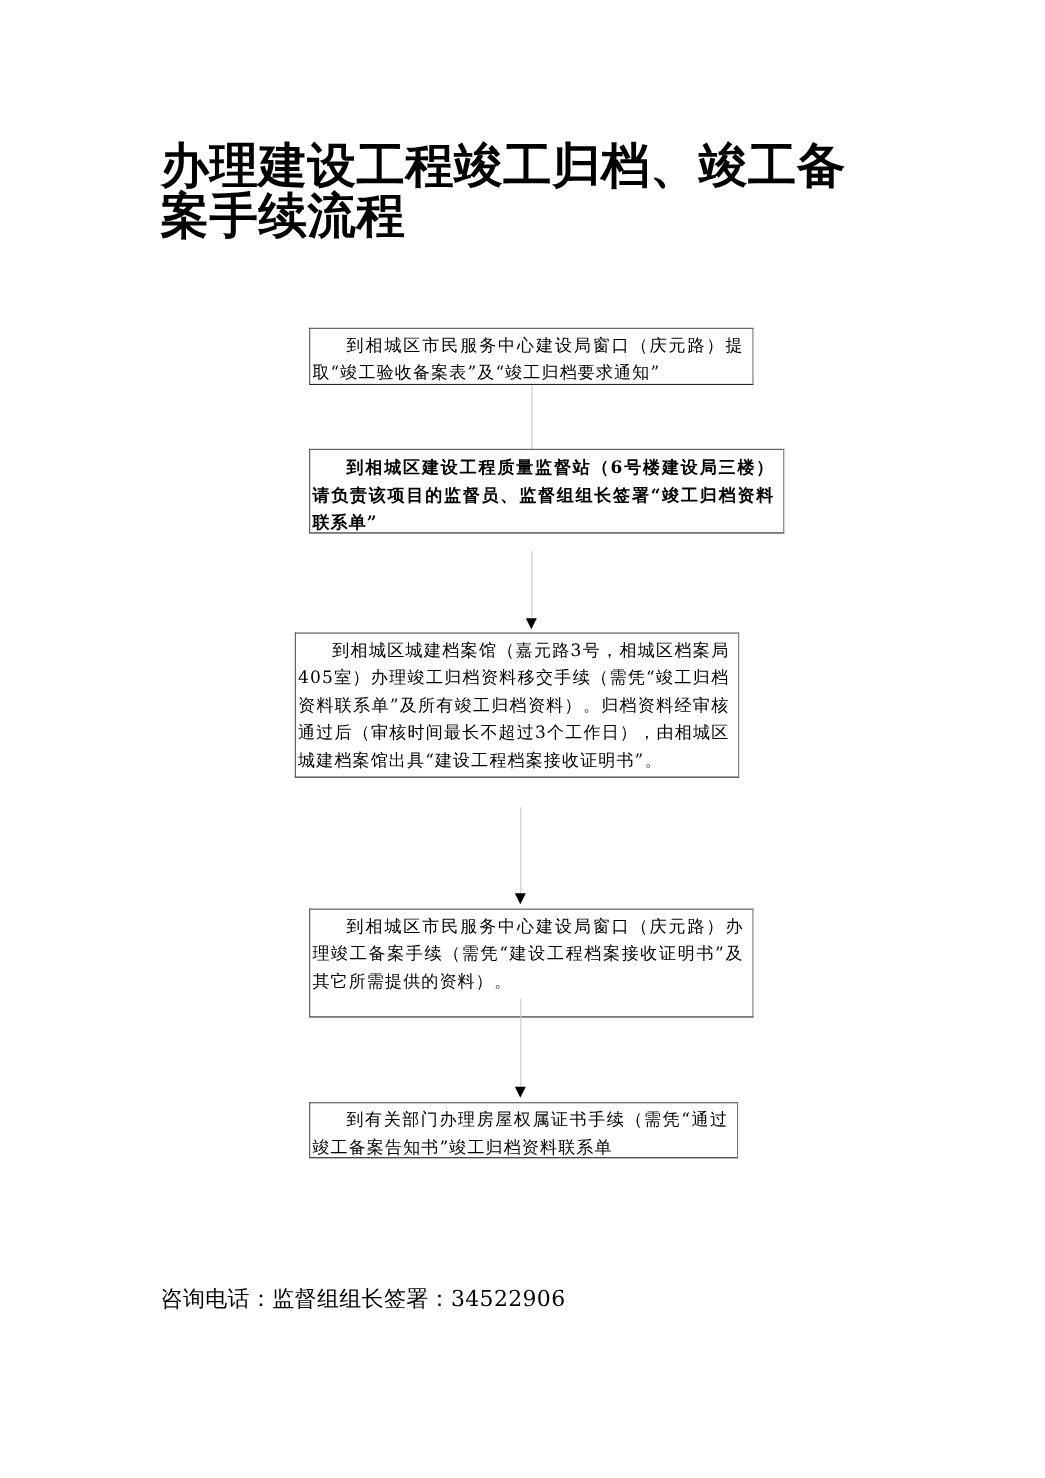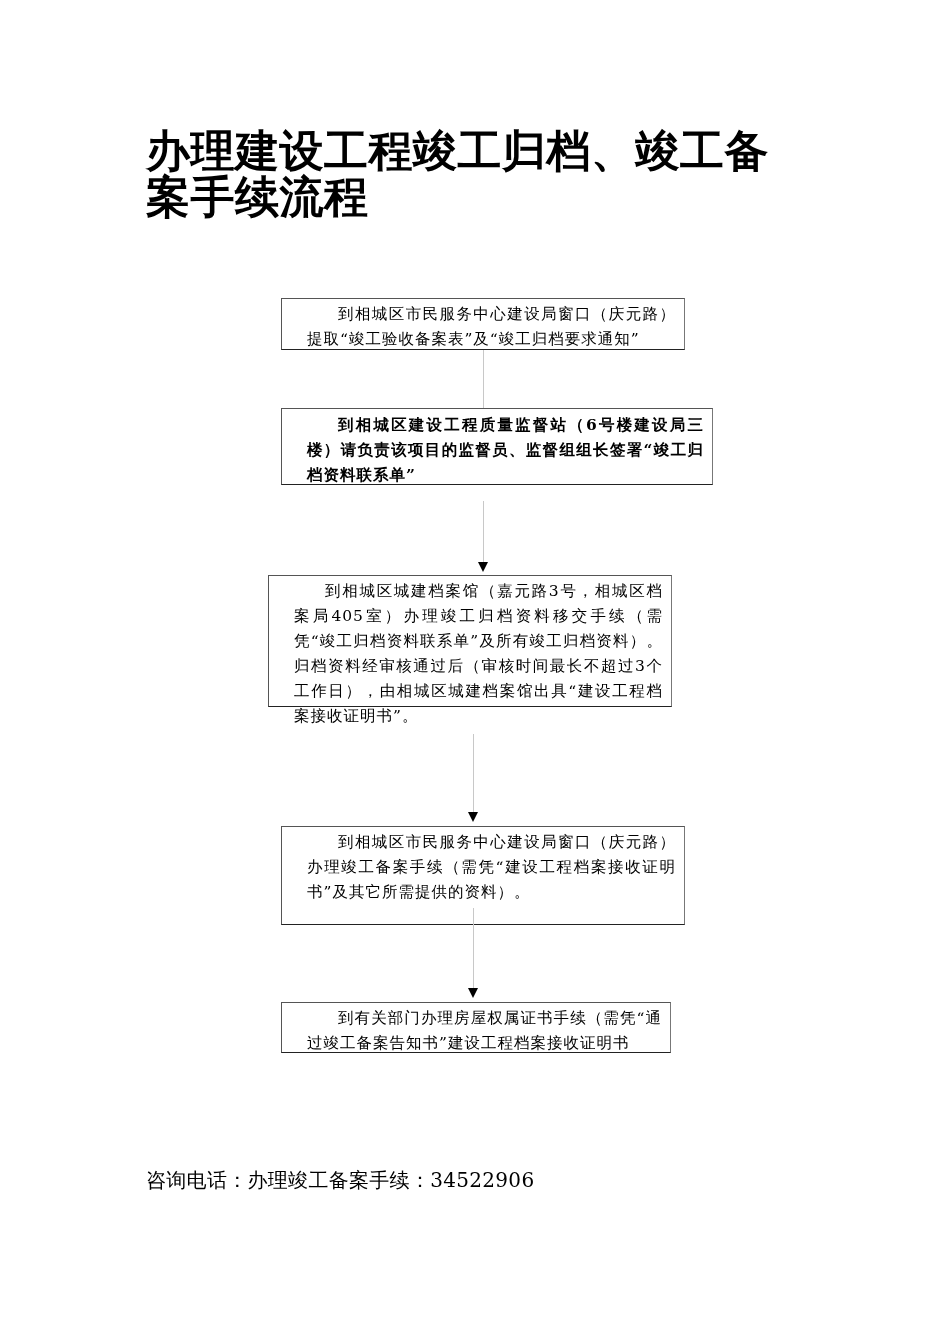--- a/index.html
+++ b/index.html
@@ -10,21 +10,21 @@
     }
     .title {
       position: absolute; left: 146px; top: 128px; width: 665px;
       font-family: "DejaVu Sans", "Liberation Sans", sans-serif;
       font-weight: bold; font-size: 44px; line-height: 46px;
       letter-spacing: 0.5px; margin: 0;
     }
     .box {
       position: absolute; box-sizing: border-box;
       border: 1px solid #555; border-right-color: #777; border-bottom-color: #222;
-      padding: 3px 8px 2px 25px;
+      padding: 3px 8px 2px 2px;
       font-size: 15.5px; line-height: 25px; letter-spacing: 1px;
       text-indent: 2em; text-align: justify;
       background: #fff;
     }
     .connector {
       position: absolute; width: 1px; background: #c8c8c8;
     }
     .arrowhead {
       position: absolute; width: 0; height: 0;
       border-left: 5px solid transparent; border-right: 5px solid transparent;
@@ -58,18 +58,18 @@
 <div class="connector" style="left:473px; top:734px; height:78px;"></div>
 <div class="arrowhead" style="left:468px; top:812px;"></div>
 
 <div class="box" style="left:281px; top:826px; width:404px; height:99px;">
   <span>到相城区市民服务中心建设局窗口（庆元路）办理竣工备案手续（需凭“建设工程档案接收证明书”及其它所需提供的资料）。</span>
 </div>
 <div class="connector" style="left:473px; top:908px; height:80px;"></div>
 <div class="arrowhead" style="left:468px; top:988px;"></div>
 
 <div class="box" style="left:281px; top:1002px; width:390px; height:51px;">
-  <span>到有关部门办理房屋权属证书手续（需凭“通过竣工备案告知书”建设工程档案接收证明书</span>
+  <span>到有关部门办理房屋权属证书手续（需凭“通过竣工备案告知书”竣工归档资料联系单</span>
 </div>
 
 <div class="footer">
-  <span>咨询电话：办理竣工备案手续：</span><span>34522906</span>
+  <span>咨询电话：监督组组长签署：</span><span>34522906</span>
 </div>
 
 </body></html>

